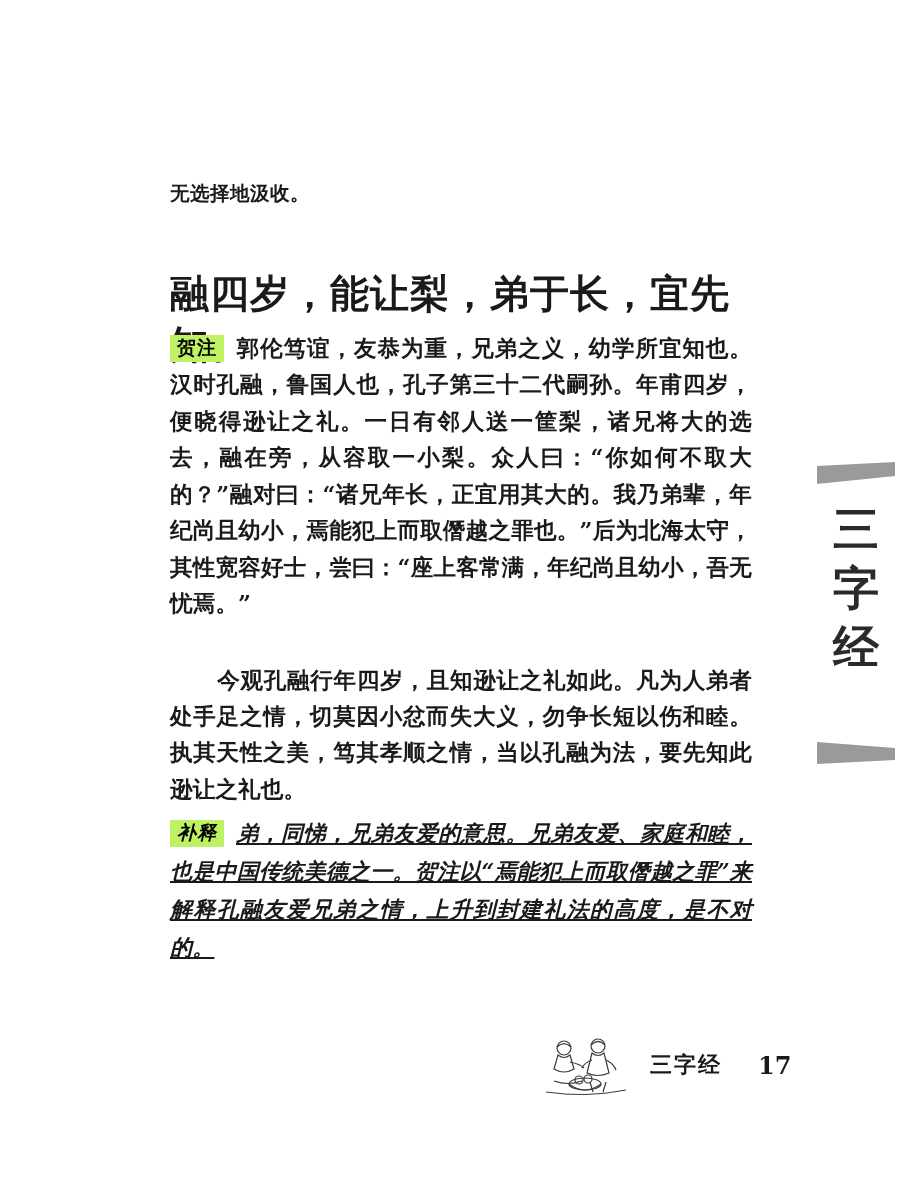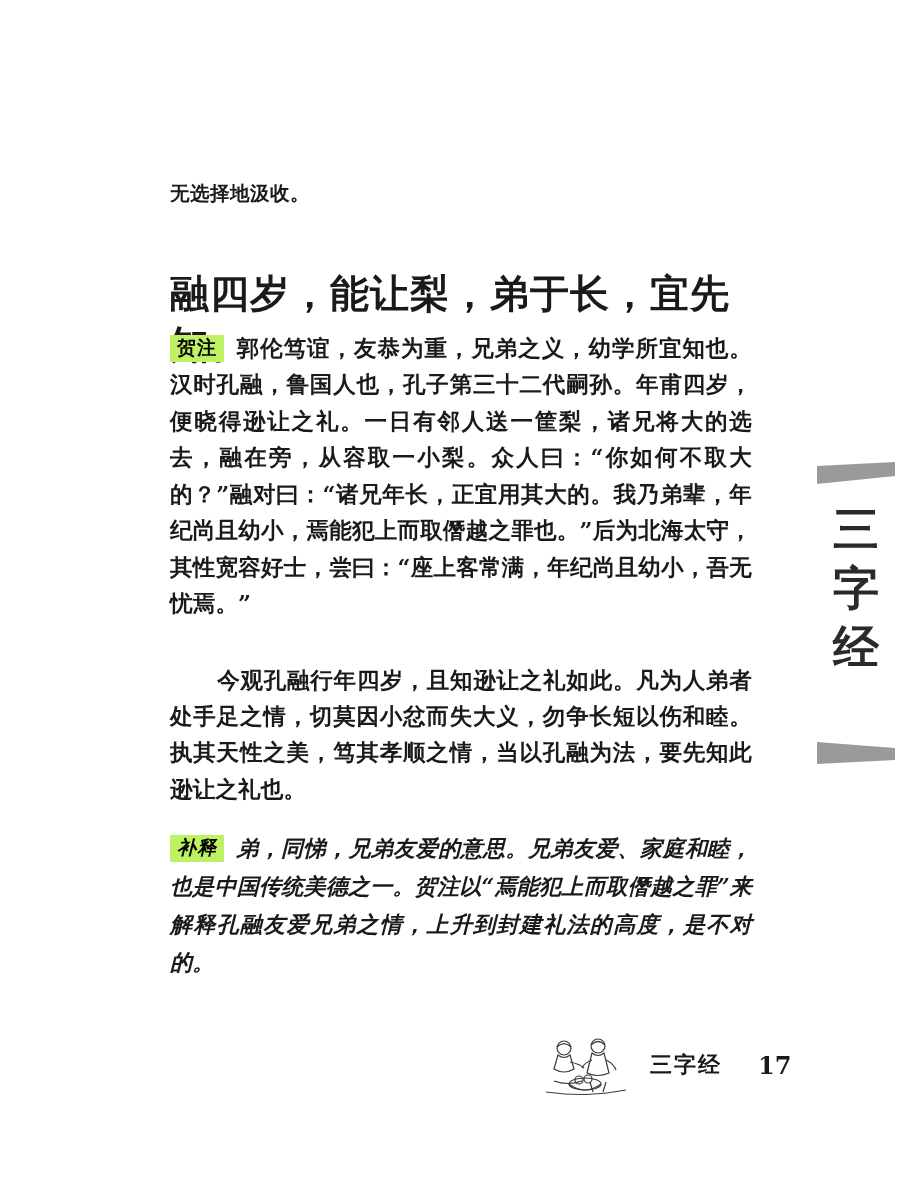--- a/index.html
+++ b/index.html
@@ -82,22 +82,23 @@
     letter-spacing: 1px;
   }
 
   .note-para {
     font-size: 22px;
     line-height: 1.72;
     letter-spacing: 0.2px;
     text-align: justify;
     font-style: italic;
     font-weight: 600;
-    margin: 23px 0 0 0;
-    font-family: "DejaVu Serif", "Liberation Serif", serif;
+    margin: 8px 0 0 0;
+    font-family: "DejaVu Serif", "Liberation Serif", serif;
+    text-decoration: underline;
   }
 
   
   .side-title {
     position: absolute;
     right: 22px;
     top: 500px;
     width: 70px;
     text-align: center;
     font-size: 46px;

